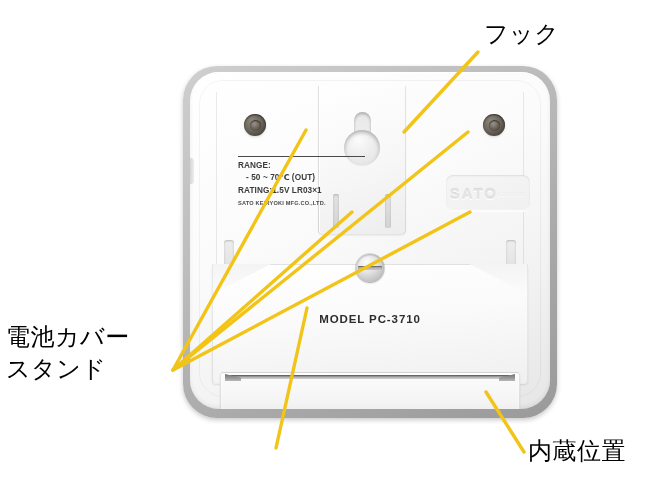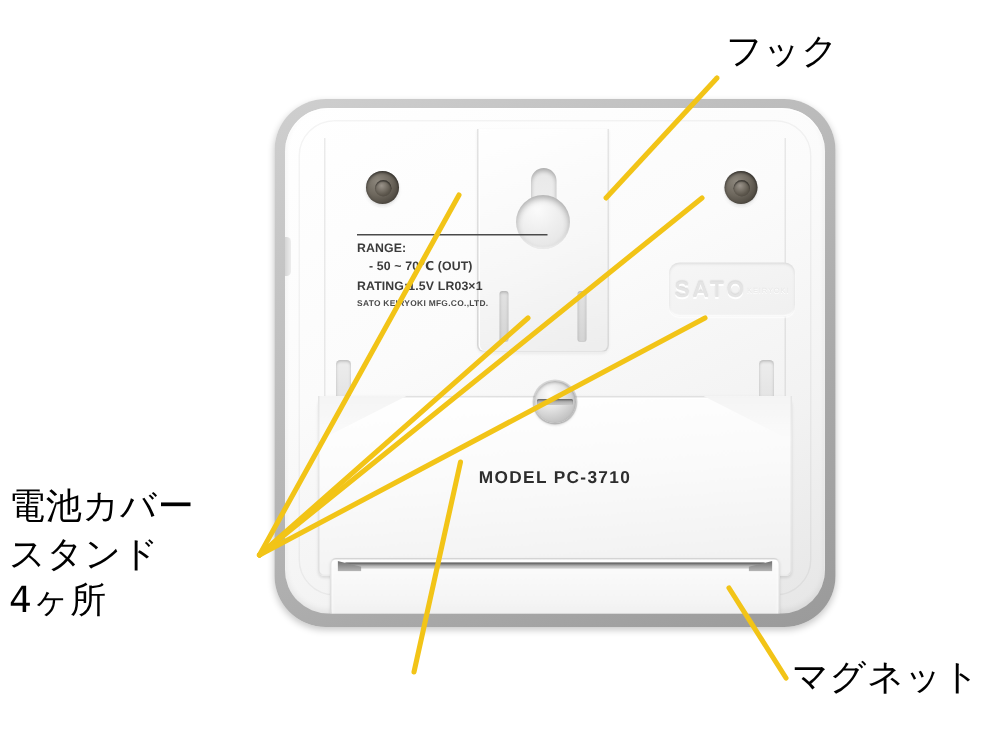--- a/index.html
+++ b/index.html
@@ -415,22 +415,21 @@
         <line x1="276" y1="448" x2="307" y2="308" stroke="#F2C417" stroke-width="3.4"></line>
         <line x1="173" y1="370" x2="306" y2="130" stroke="#F2C417" stroke-width="3.4"></line>
         <line x1="173" y1="370" x2="352" y2="212" stroke="#F2C417" stroke-width="3.4"></line>
         <line x1="173" y1="370" x2="468" y2="132" stroke="#F2C417" stroke-width="3.4"></line>
         <line x1="173" y1="370" x2="470" y2="212" stroke="#F2C417" stroke-width="3.4"></line>
       </g>
   </svg>
 
   <div class="callout" id="callout-hook">フック</div>
 
-  <div class="callout" id="callout-stand">マグネット</div>
+  <div class="callout" id="callout-stand">内蔵位置</div>
 
 
   <div class="callout" id="callout-magnet">
     <span class="callout-line">電池カバー</span>
     <span class="callout-line">スタンド</span>
-    <span class="callout-line">4ヶ所</span>
   </div>
 
 </div>
 
 </body></html>

